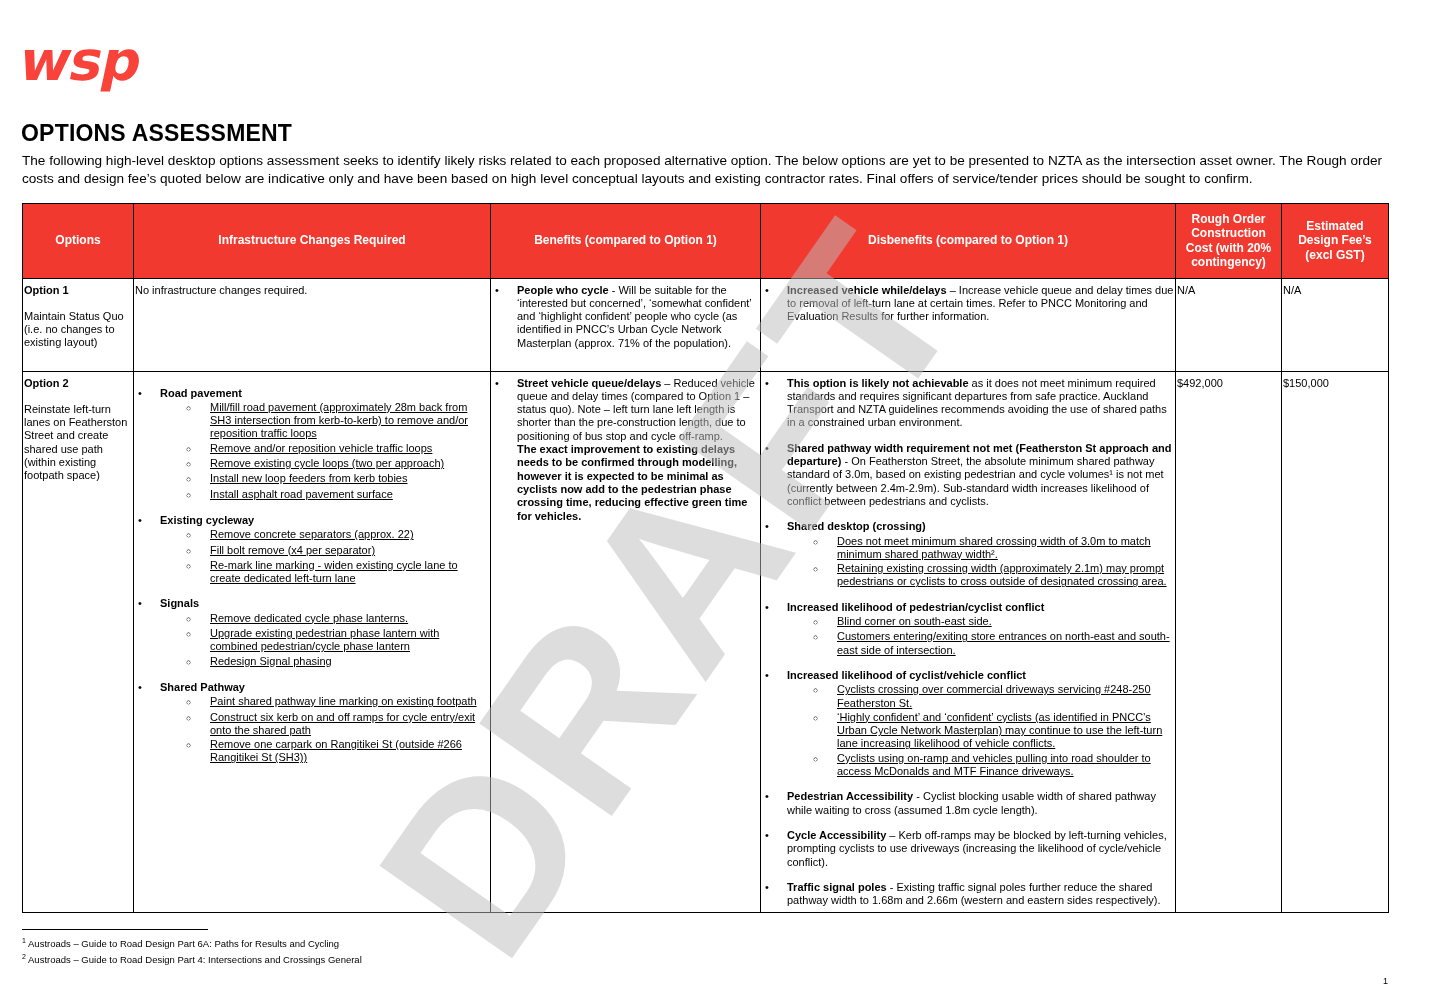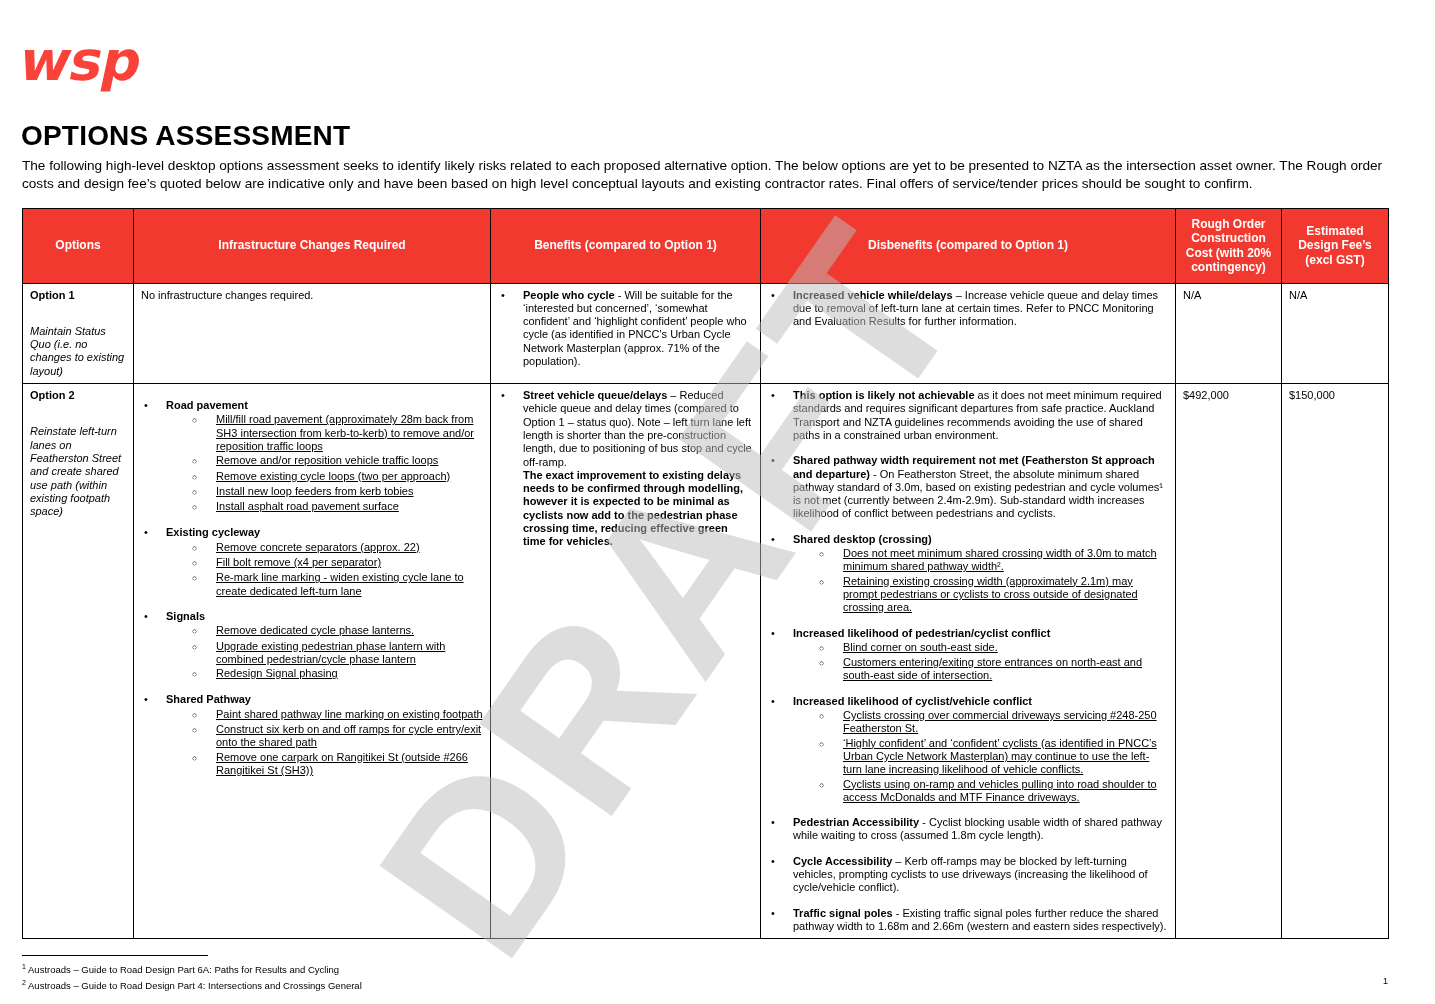--- a/index.html
+++ b/index.html
@@ -5,37 +5,37 @@
   html,body{margin:0;padding:0;background:#fff;}
   .page{
     position:relative;width:1435px;height:1004px;background:#fff;overflow:hidden;
     font-family:"Liberation Sans",sans-serif;color:#000;
   }
   .logo{
     display:block;margin:34px 0 0 20px;height:60px;width:120px;
     color:var(--logo-red,#F9423A);font-size:55px;line-height:55px;font-weight:bold;
     transform:skewX(-12deg);letter-spacing:-1px;font-family:"DejaVu Sans",sans-serif;
   }
-  .title{margin:26px 0 0 21px;font-size:28px;font-weight:bold;letter-spacing:0.2px;}
+  .title{margin:26px 0 0 21px;font-size:23px;font-weight:bold;letter-spacing:0.2px;}
   .intro{margin:5px 23px 0 22px;font-size:13.6px;line-height:17.8px;text-align:left;}
   table.assessment{
     margin:15px 0 0 22px;border-collapse:collapse;table-layout:fixed;width:1366px;
   }
   table.assessment th{
     background:var(--header-red,#F2392F);color:#fff;font-size:12px;font-weight:bold;
     border:1px solid #000;height:70px;padding:2px 6px;text-align:center;vertical-align:middle;
     line-height:14.5px;
   }
   table.assessment td{
-    border:1px solid #000;vertical-align:top;padding:5px 7px;font-size:11px;line-height:13.3px;
+    border:1px solid #000;vertical-align:top;padding:5px 1px;font-size:11px;line-height:13.3px;
     background:transparent;
   }
   td.col-options{background:var(--option-pink,#FBD9D8);}
   .opt-title{font-weight:bold;}
-  .opt-desc{margin-top:23px;font-style:italic;}
+  .opt-desc{margin-top:13px;}
   .row-1 td{height:82px;}
   .li1{display:flex;margin-bottom:12px;}
   .li1:last-child{margin-bottom:0;}
   .b1{flex:0 0 22px;padding-left:3px;}
   .licontent{flex:1;min-width:0;}
   .li2{display:flex;margin-left:24px;margin-top:1px;}
   .b2{flex:0 0 24px;font-size:8.5px;padding-top:1px;padding-left:2px;}
   .li2 .litext{flex:1;min-width:0;text-decoration:underline;}
   .bold-note{font-weight:bold;}
   .infra-groups{margin-top:10px;}

